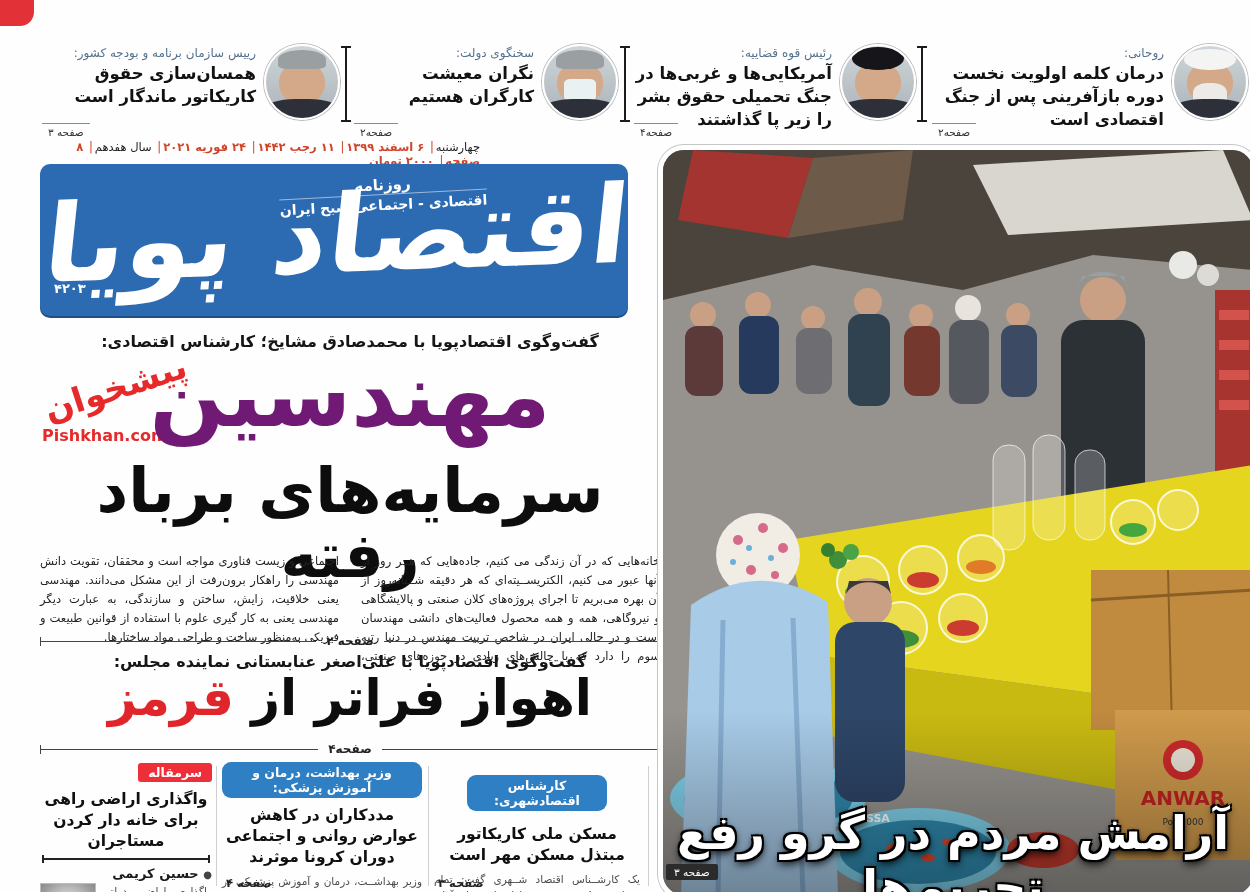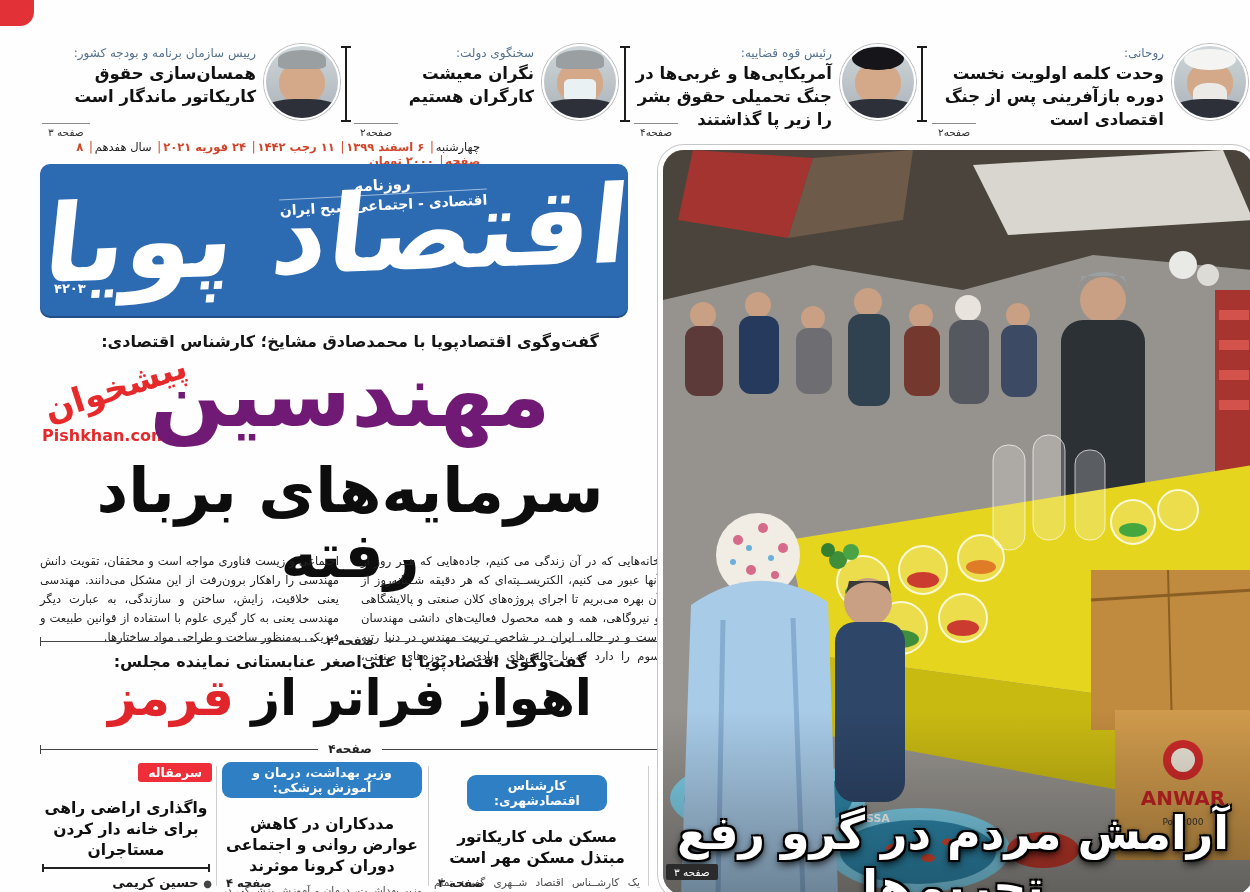--- a/index.html
+++ b/index.html
@@ -60,21 +60,21 @@
   .pagerule .ln:before{content:"";position:absolute;top:-4px;width:1px;height:9px;background:#444;}
   .pagerule .ln.r:before{right:0}.pagerule .ln.l:before{left:0}
   .pagerule .lbl{padding:0 10px;}
   
   .bbox{position:absolute;top:762px;height:128px;direction:rtl;}
   .bsep{position:absolute;top:766px;height:120px;width:1px;background:#cfcfcf;}
   .tag-red{display:inline-block;background:#ee2f3a;color:#fff;font-size:12.5px;font-weight:bold;
         padding:2px 10px;border-radius:3px;}
   .bluepill{background:#2e7fc4;color:#fff;font-size:12.5px;font-weight:bold;text-align:center;
         padding:3px 8px;border-radius:9px;}
-  .bhead{font-size:15.5px;font-weight:bold;color:#101010;text-align:center;line-height:1.35;margin-top:16px;}
+  .bhead{font-size:15.5px;font-weight:bold;color:#101010;text-align:center;line-height:1.35;margin-top:7px;}
   .bbody{font-size:10.5px;color:#4c4c4c;line-height:1.55;text-align:justify;margin-top:5px;}
   .bpg{position:absolute;left:4px;bottom:0;font-size:11.5px;font-weight:bold;color:#222;}
   .ed-rule{height:2px;background:#222;position:relative;margin:6px 2px;}
   .ed-rule:before,.ed-rule:after{content:"";position:absolute;top:-3px;width:2px;height:8px;background:#222;}
   .ed-rule:before{right:0}.ed-rule:after{left:0}
   .author{font-size:13px;font-weight:bold;color:#1a1a1a;margin-top:2px;}
   .author .dot{color:#444;font-size:10px;}
   .ed-row{display:flex;gap:6px;margin-top:2px;}
   .ed-photo{width:54px;height:62px;flex:none;border:1px solid #bbb;
         background:radial-gradient(circle at 50% 38%,#cfcfcf 0 28%,#9d9d9d 60%,#6f6f6f 100%);}
@@ -101,21 +101,21 @@
 
   <div class="brief" style="left:930px;width:318px;">
     <div class="face">
       <div class="skin"></div>
         <div class="turban-w"></div>
         <div class="beard-w"></div>
         <div class="body"></div>
     </div>
     <div class="txt">
       <div class="kicker">روحانی:</div>
-      <div class="head">وحدت کلمه اولویت نخست دوره بازآفرینی پس از جنگ اقتصادی است</div>
+      <div class="head">درمان کلمه اولویت نخست دوره بازآفرینی پس از جنگ اقتصادی است</div>
     </div>
     <div class="pg">صفحه۲</div>
   </div>
 
   <div class="vsep" style="left:921px"></div>
 
   <div class="brief" style="left:632px;width:284px;">
     <div class="face">
       <div class="skin"></div>
         <div class="turban-b"></div>

